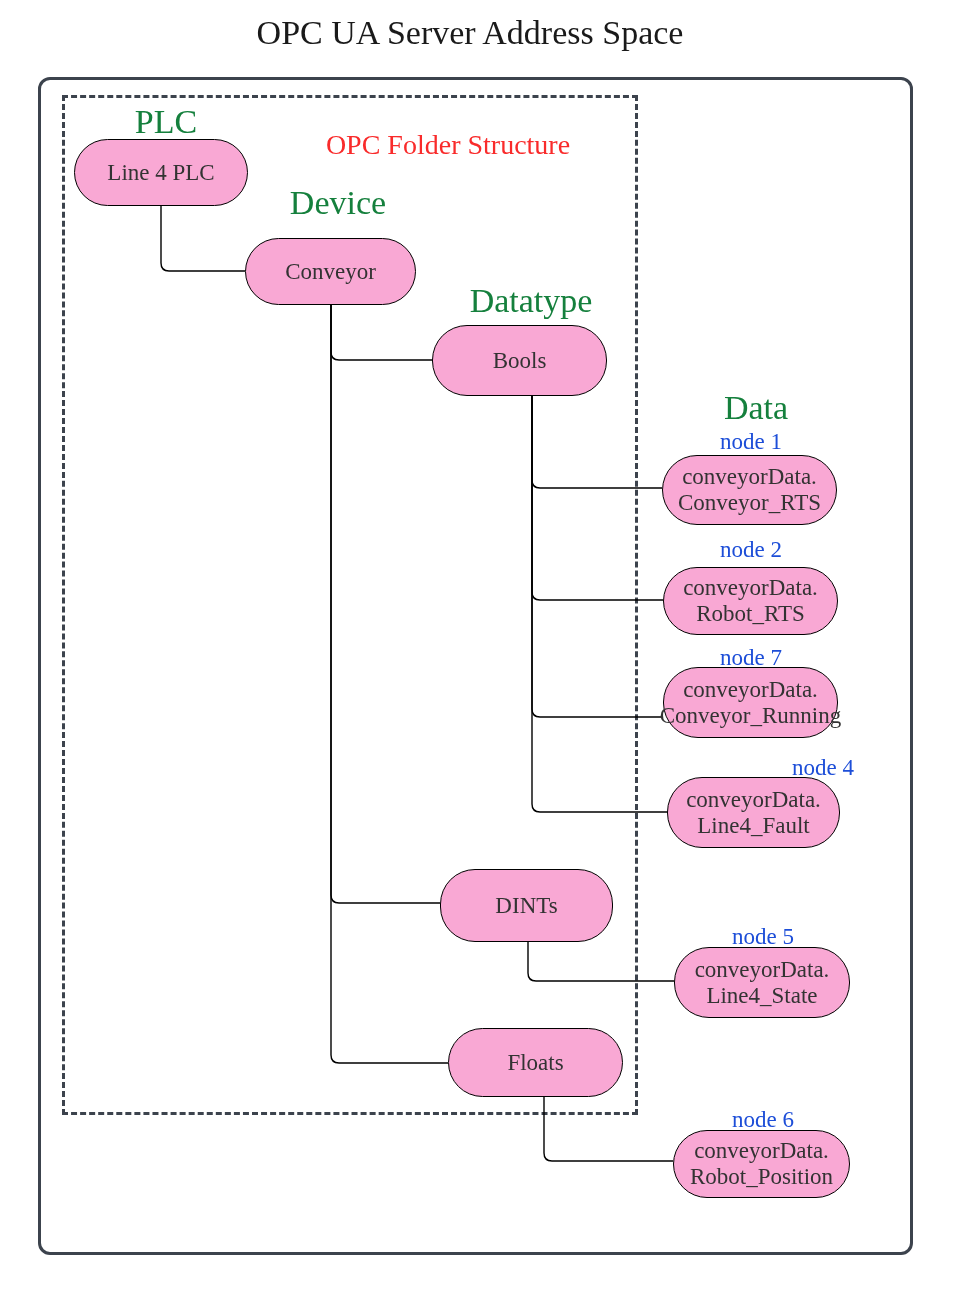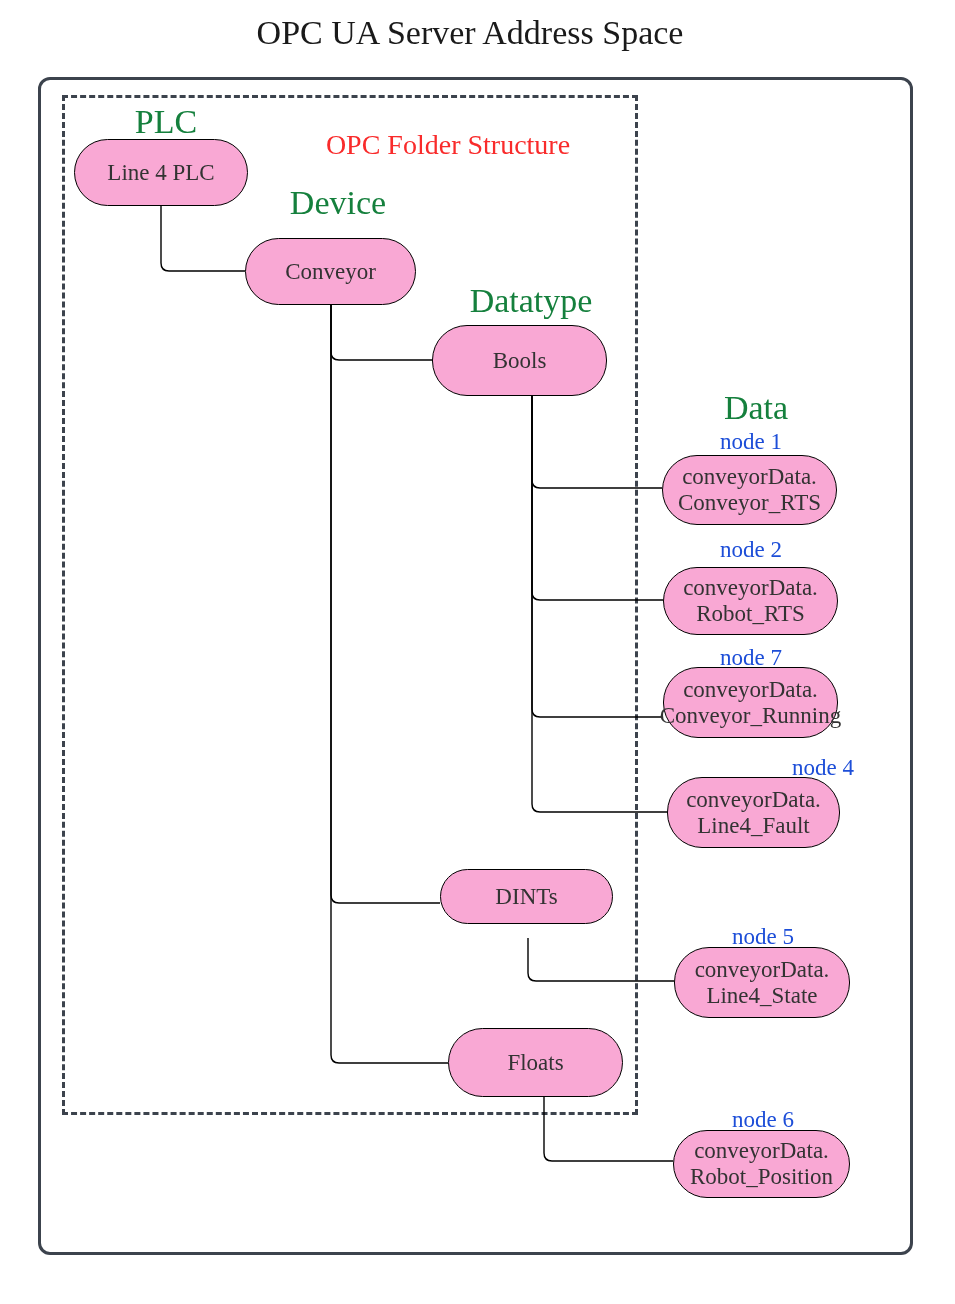--- a/index.html
+++ b/index.html
@@ -39,21 +39,21 @@
   .connectors path { fill:none; stroke:#000; stroke-width:1.4; }
   .pill {
     position:absolute; background:#f9a8d4; border:1.4px solid #000; border-radius:35px;
     display:flex; flex-direction:column; align-items:center; justify-content:center;
     font-size:23px; line-height:1.13; color:#333; text-align:center; box-sizing:border-box;
   }
   .pill .l2 { white-space:nowrap; }
   .p-line4plc { left:74px;  top:139px;  width:174px; height:67px; }
   .p-conveyor { left:245px; top:238px;  width:171px; height:67px; }
   .p-bools    { left:432px; top:325px;  width:175px; height:71px; }
-  .p-dints    { left:440px; top:869px;  width:173px; height:55px;align-items:center; }
+  .p-dints    { left:440px; top:869px;  width:173px; height:73px;align-items:center; }
   .p-floats   { left:448px; top:1028px; width:175px; height:69px; }
   .p-dn1 { left:662px; top:455px;  width:175px; height:70px; }
   .p-dn2 { left:663px; top:567px;  width:175px; height:68px; }
   .p-dn3 { left:663px; top:667px;  width:175px; height:71px; }
   .p-dn4 { left:667px; top:777px;  width:173px; height:71px; }
   .p-dn5 { left:674px; top:947px;  width:176px; height:71px; }
   .p-dn6 { left:673px; top:1130px; width:177px; height:68px; }
   .nid1 { left:751px; top:429px; }
   .nid2 { left:751px; top:537px; }
   .nid3 { left:751px; top:645px; }

